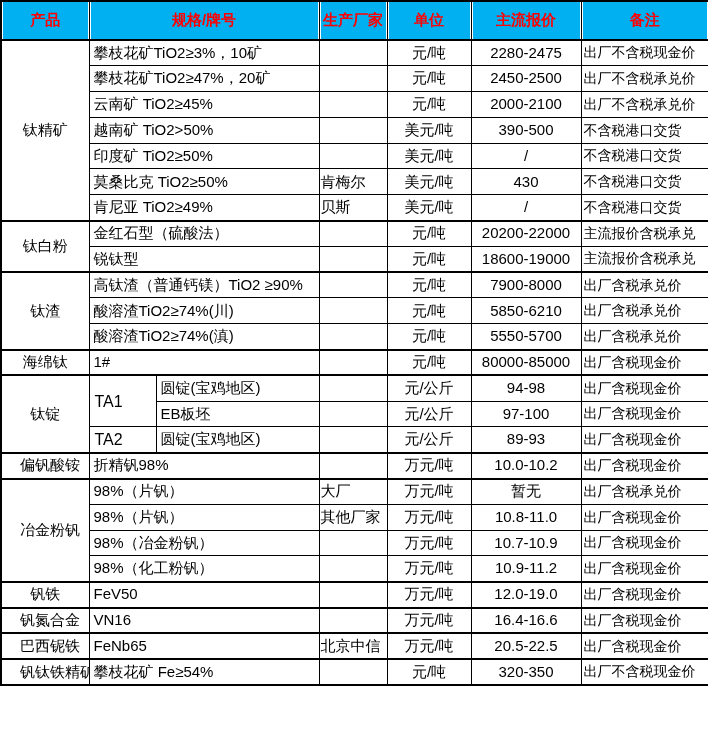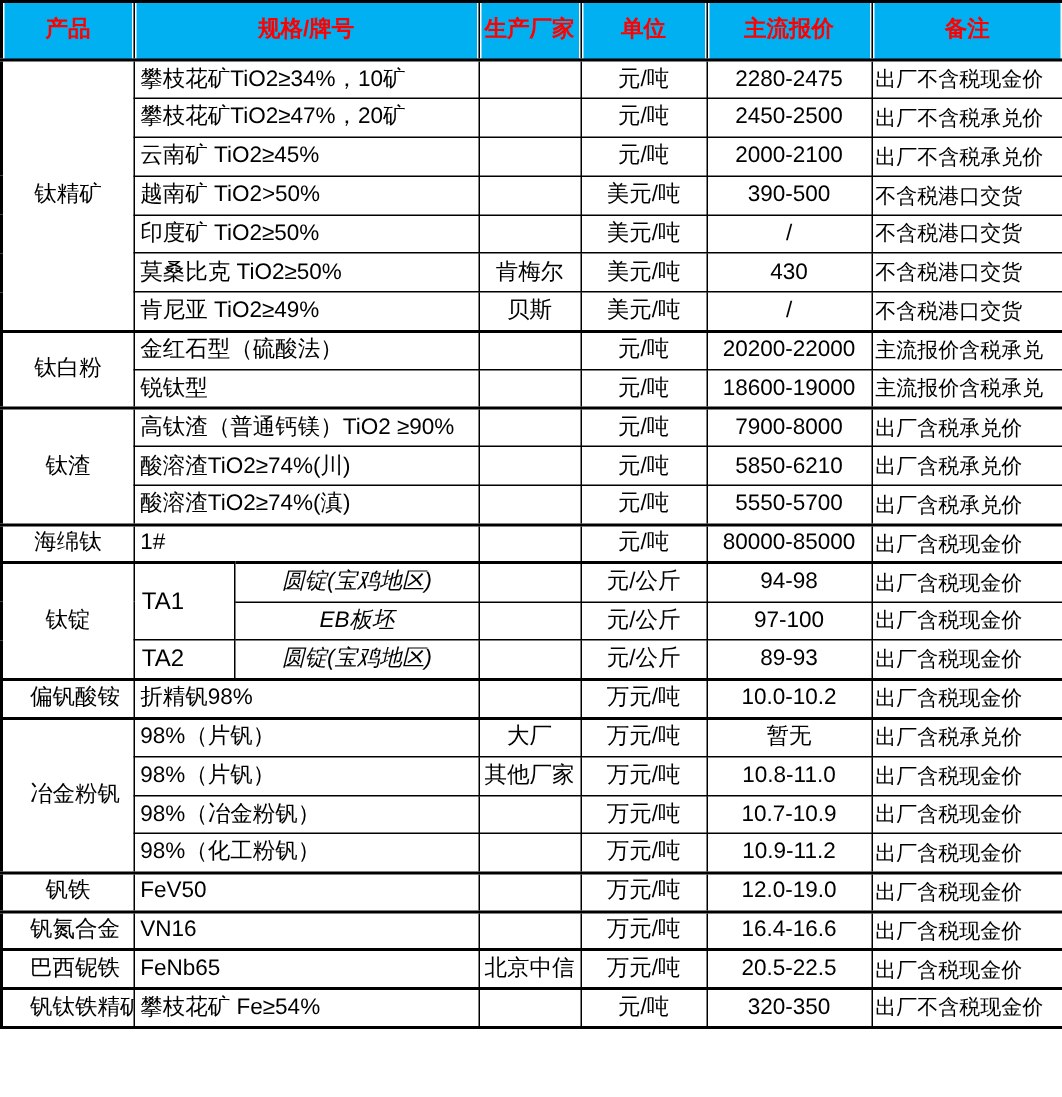--- a/index.html
+++ b/index.html
@@ -42,22 +42,22 @@
     font-weight: bold;
     font-size: 15px;
     text-align: center;
     border-bottom: 2px solid var(--border-color, #000);
     box-shadow: inset 1px 0 0 #ffffff, inset -1px 0 0 #ffffff;
   }
   tr.group-start td { border-top: 2px solid var(--border-color, #000); }
   td.product-cell { text-align: center; padding: 0 18px; }
   td.spec-cell   { text-align: left; padding-left: 4px; }
   td.grade-cell  { text-align: left; padding-left: 5px; font-size: 16px; }
-  td.form-cell   { text-align: center; padding-left: 4px; font-style: italic; }
-  td.maker-cell  { text-align: center; padding: 0 1px; }
+  td.form-cell   { text-align: left; padding-left: 4px; }
+  td.maker-cell  { padding: 0 1px; }
   td.unit-cell   { text-align: center; }
   td.price-cell  { text-align: center; }
   td.note-cell   { text-align: left; padding: 0 2px; font-size: 14px; }
 </style>
 </head>
 <body>
 
 <div class="page">
   <table class="price-table">
     <colgroup>
@@ -75,21 +75,21 @@
           <th colspan="2">规格/牌号</th>
           <th>生产厂家</th>
           <th>单位</th>
           <th>主流报价</th>
           <th>备注</th>
         </tr>
     </thead>
     <tbody id="table-body">
         <tr class="group-start">
           <td class="product-cell" rowspan="7">钛精矿</td>
-          <td class="spec-cell" colspan="2">攀枝花矿TiO2≥34%，10矿</td>
+          <td class="spec-cell" colspan="2">攀枝花矿TiO2≥3%，10矿</td>
           <td class="maker-cell"></td>
           <td class="unit-cell">元/吨</td>
           <td class="price-cell">2280-2475</td>
           <td class="note-cell">出厂不含税现金价</td>
         </tr>
         <tr>
           <td class="spec-cell" colspan="2">攀枝花矿TiO2≥47%，20矿</td>
           <td class="maker-cell"></td>
           <td class="unit-cell">元/吨</td>
           <td class="price-cell">2450-2500</td>

